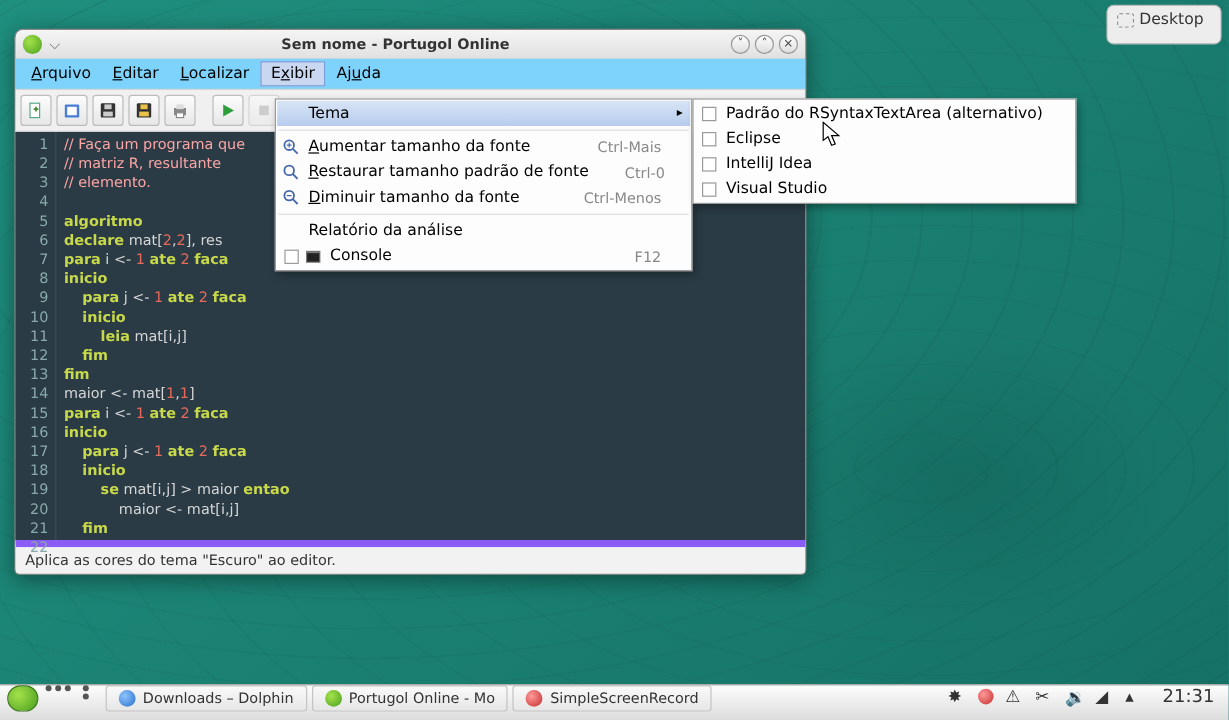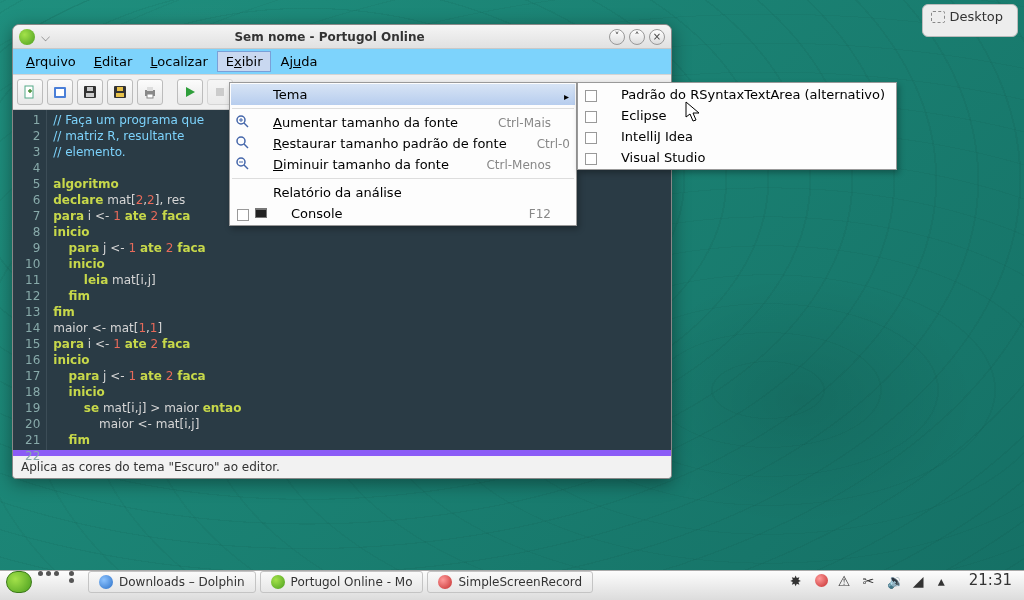--- a/index.html
+++ b/index.html
@@ -49,27 +49,27 @@
 
 .toolbar { display:flex; gap:4px; padding:4px; background:#f0f0f0; border-bottom:1px solid #ccc; }
 .tbtn { width:26px; height:26px; border:1px solid #bcbcbc; background:linear-gradient(#fcfcfc,#e7e7e7); border-radius:3px; display:flex; align-items:center; justify-content:center; cursor:pointer; }
 .tbtn svg { width:16px; height:16px; }
 .tsep { width:6px; }
 
 
 .editor { display:flex; height:340px; background:#2a3b45; font-family:"DejaVu Sans Mono",monospace; font-size:12px; line-height:16px; }
 .gutter { background:#2a3b45; color:#8aa; padding:2px 6px 2px 12px; text-align:right; border-right:1px solid #3c4d57; user-select:none; }
 .code { padding:2px 6px; color:#d6d6d6; white-space:pre; flex:1; overflow:hidden; }
-.c-com{color:#7dd3fc;} .c-kw{color:#c7d84a;font-weight:bold;} .c-num{color:#e86a5a;}
+.c-com{color:#fca5a5;} .c-kw{color:#c7d84a;font-weight:bold;} .c-num{color:#e86a5a;}
 
 .status { padding:4px 8px; font-size:12px; background:#f2f2f2; border-top:6px solid #8b5cf6; color:#333; border-radius:0 0 4px 4px; }
 
 
 .menu { position:absolute; background:#fdfdfd; border:1px solid #999; box-shadow:2px 3px 6px rgba(0,0,0,.3); font-size:13px; padding:1px; }
-.menu .row { display:flex; align-items:flex-end; padding:3px 24px 3px 42px; position:relative; cursor:pointer; white-space:nowrap; }
+.menu .row { display:flex; align-items:center; padding:3px 24px 3px 26px; position:relative; cursor:pointer; white-space:nowrap; }
 .menu .row.hl { background:linear-gradient(#d7e4f5,#b7cdee); }
 .menu .row .shortcut { margin-left:auto; padding-left:30px; color:#888; font-size:12px; }
 .menu .row .arrow { position:absolute; right:6px; font-size:10px; }
 .menu .sep { height:1px; background:#ddd; margin:3px 1px; }
 .menu .ico { position:absolute; left:4px; width:16px; height:16px; display:flex; align-items:center; justify-content:center; }
 .menu .chk { position:absolute; left:6px; width:12px; height:12px; border:1px solid #999; background:#fff; }
 .menu .chk.on::after { content:"✔"; font-size:10px; position:absolute; top:-2px; left:0; color:#2a6; }
 .menu u { text-decoration:underline; }
 
 .cursor-arrow { position:absolute; left:685px; top:101px; pointer-events:none; }

